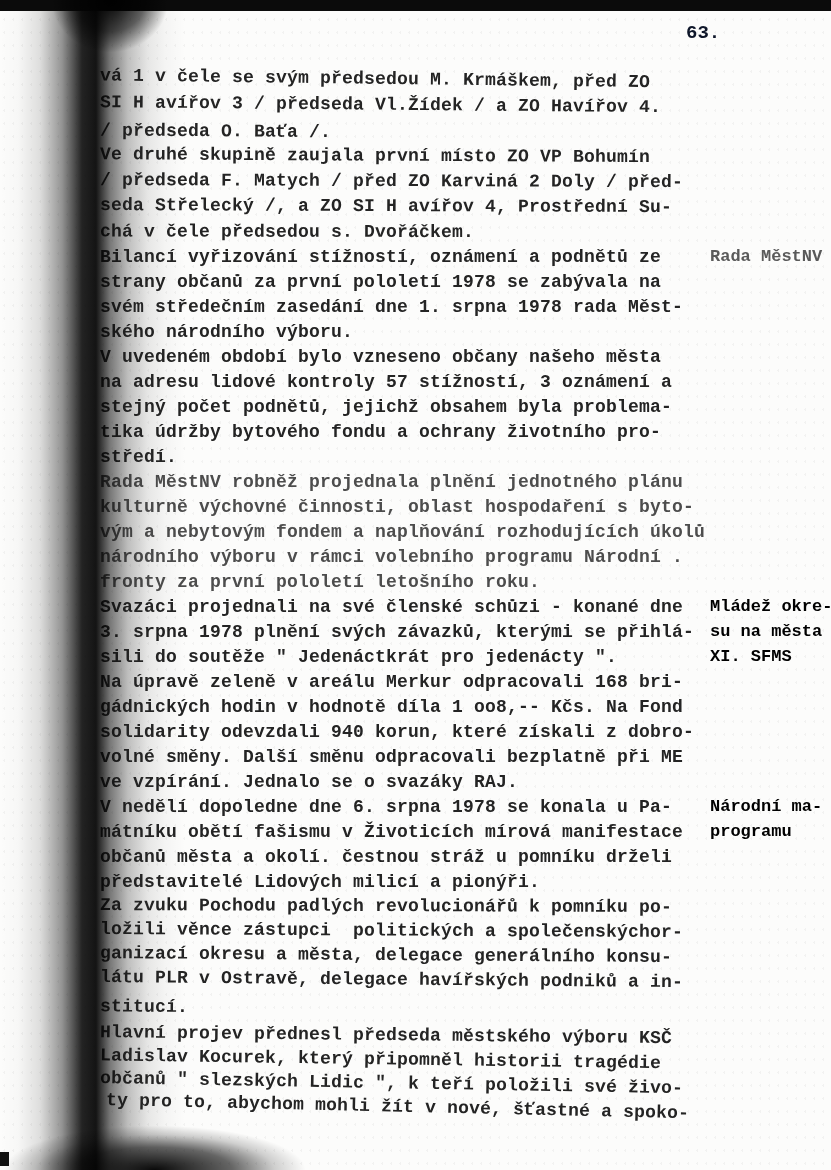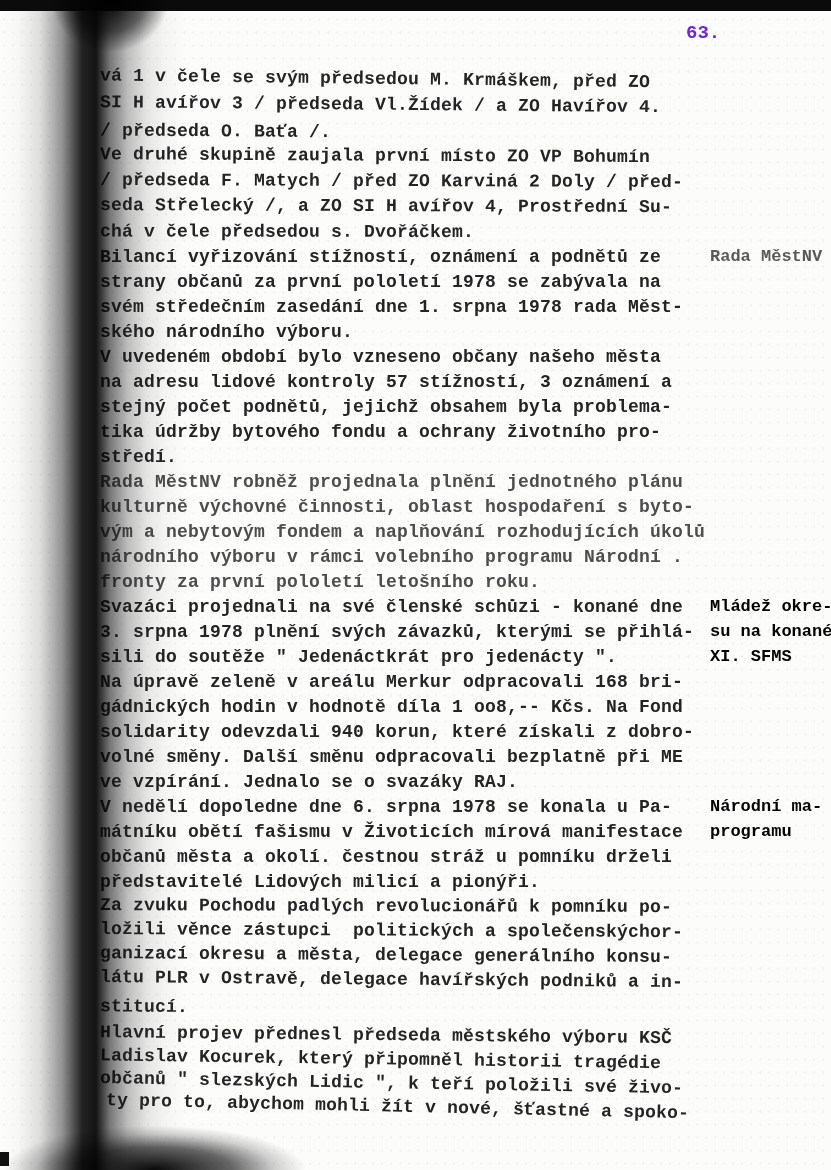--- a/index.html
+++ b/index.html
@@ -30,21 +30,21 @@
   .lt.tone-faded{color:#4d4d4d;}
   .margin-note{
     position:absolute;left:592px;top:0;white-space:pre;
     font:700 17px "Liberation Mono", monospace;
     margin-left:18px;
   }
   .margin-note.dark{color:#5a5a5a;}
   .margin-note.faint{color:#000000;}
   .page-number{
     position:absolute;left:686px;top:22px;z-index:2;
-    font:700 19px "Liberation Mono", monospace;color:#6d28d9;
+    font:700 19px "Liberation Mono", monospace;color:#0f172a;
   }
   
   .binding-shadow{
     position:absolute;top:0;bottom:0;left:0;width:200px;z-index:3;pointer-events:none;
     background:linear-gradient(90deg,
       rgba(0,0,0,0) 0px,
       rgba(0,0,0,0.02) 18px,
       rgba(0,0,0,0.12) 40px,
       rgba(20,20,20,0.45) 62px,
       rgba(5,5,5,0.88) 82px,
@@ -102,21 +102,21 @@
       <div class="line"><span class="lt">na adresu lidové kontroly 57 stížností, 3 oznámení a</span></div>
       <div class="line"><span class="lt">stejný počet podnětů, jejichž obsahem byla problema-</span></div>
       <div class="line"><span class="lt">tika údržby bytového fondu a ochrany životního pro-</span></div>
       <div class="line"><span class="lt">středí.</span></div>
       <div class="line"><span class="lt tone-faded">Rada MěstNV robněž projednala plnění jednotného plánu</span></div>
       <div class="line"><span class="lt tone-faded">kulturně výchovné činnosti, oblast hospodaření s byto-</span></div>
       <div class="line"><span class="lt tone-faded">vým a nebytovým fondem a naplňování rozhodujících úkolů</span></div>
       <div class="line"><span class="lt tone-faded">národního výboru v rámci volebního programu Národní .</span></div>
       <div class="line"><span class="lt tone-faded">fronty za první pololetí letošního roku.</span></div>
       <div class="line"><span class="lt">Svazáci projednali na své členské schůzi - konané dne</span><span class="margin-note faint">Mládež okre-</span></div>
-      <div class="line"><span class="lt">3. srpna 1978 plnění svých závazků, kterými se přihlá-</span><span class="margin-note faint">su na konané</span></div>
+      <div class="line"><span class="lt">3. srpna 1978 plnění svých závazků, kterými se přihlá-</span><span class="margin-note faint">su na města</span></div>
       <div class="line"><span class="lt">sili do soutěže " Jedenáctkrát pro jedenácty ".</span><span class="margin-note faint">XI. SFMS</span></div>
       <div class="line"><span class="lt">Na úpravě zeleně v areálu Merkur odpracovali 168 bri-</span></div>
       <div class="line"><span class="lt">gádnických hodin v hodnotě díla 1 oo8,-- Kčs. Na Fond</span></div>
       <div class="line"><span class="lt">solidarity odevzdali 940 korun, které získali z dobro-</span></div>
       <div class="line"><span class="lt">volné směny. Další směnu odpracovali bezplatně při ME</span></div>
       <div class="line"><span class="lt">ve vzpírání. Jednalo se o svazáky RAJ.</span></div>
       <div class="line"><span class="lt">V nedělí dopoledne dne 6. srpna 1978 se konala u Pa-</span><span class="margin-note faint">Národní ma-</span></div>
       <div class="line"><span class="lt">mátníku obětí fašismu v Životicích mírová manifestace</span><span class="margin-note faint">programu</span></div>
       <div class="line"><span class="lt">občanů města a okolí. čestnou stráž u pomníku drželi</span></div>
       <div class="line"><span class="lt">představitelé Lidových milicí a pionýři.</span></div>

